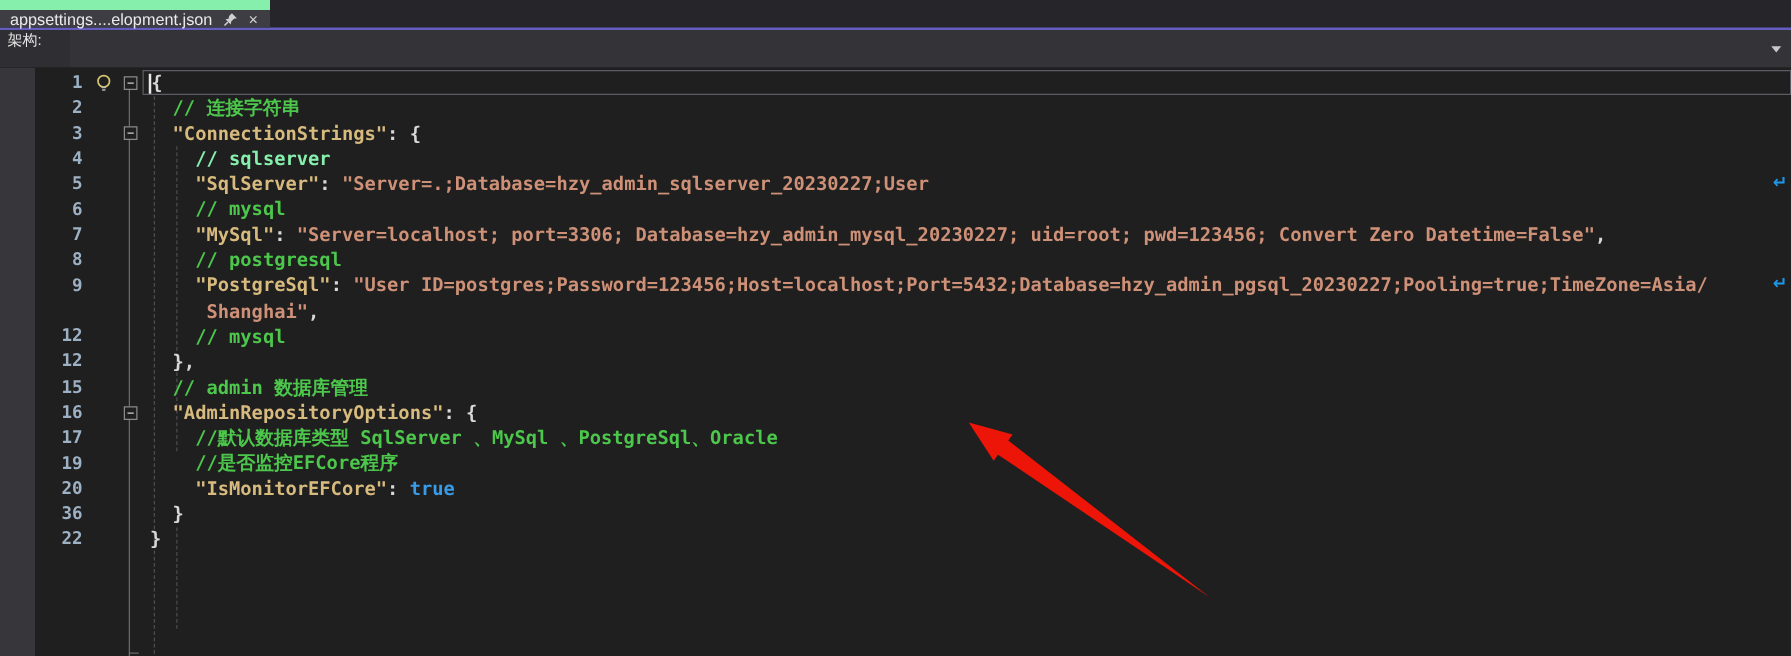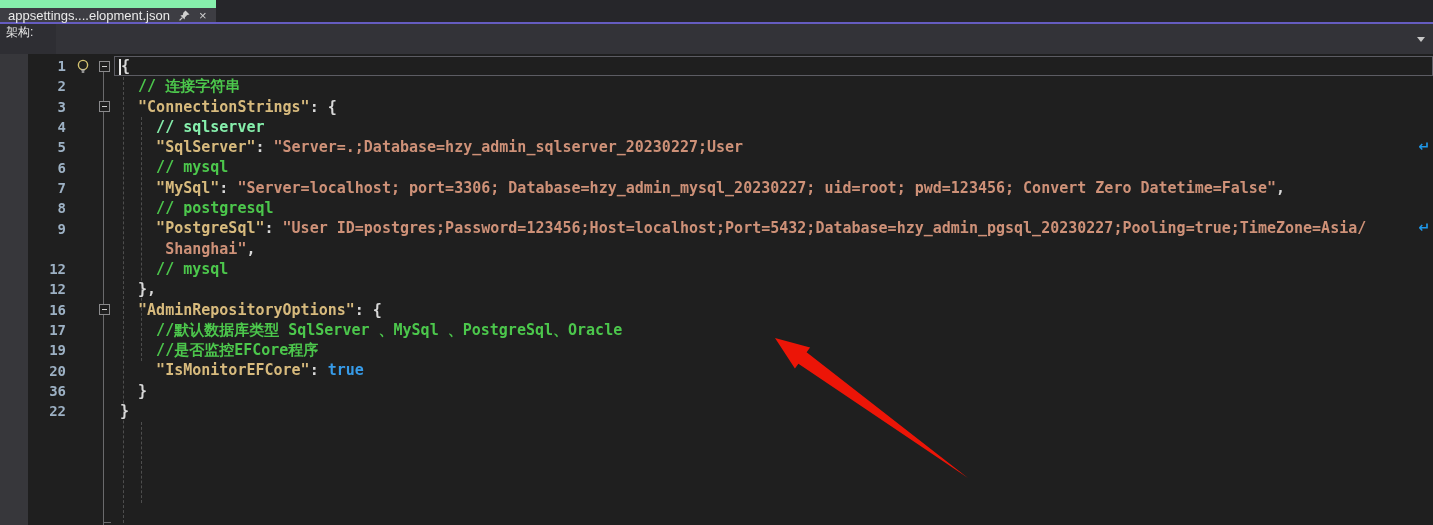--- a/index.html
+++ b/index.html
@@ -191,20 +191,28 @@
       </div>
       <div class="row">
         <div class="lnum">12</div>
         <div class="bulbcol"></div>
         <div class="foldcol"></div>
         <div class="codewrap">
           <div class="code"><span style="color: rgb(216, 216, 216);">  },</span></div>
         </div>
       </div>
       <div class="row">
+        <div class="lnum">15</div>
+        <div class="bulbcol"></div>
+        <div class="foldcol"></div>
+        <div class="codewrap">
+          <div class="code"><span style="color: rgb(76, 199, 76);">  // admin 数据库管理</span></div>
+        </div>
+      </div>
+      <div class="row">
         <div class="lnum">16</div>
         <div class="bulbcol"></div>
         <div class="foldcol">
           <div class="foldbox">
             <div class="minus"></div>
           </div>
         </div>
         <div class="codewrap">
           <div class="code"><span style="color: rgb(215, 186, 125);">  "AdminRepositoryOptions"</span><span style="color: rgb(216, 216, 216);">: {</span></div>
         </div>

